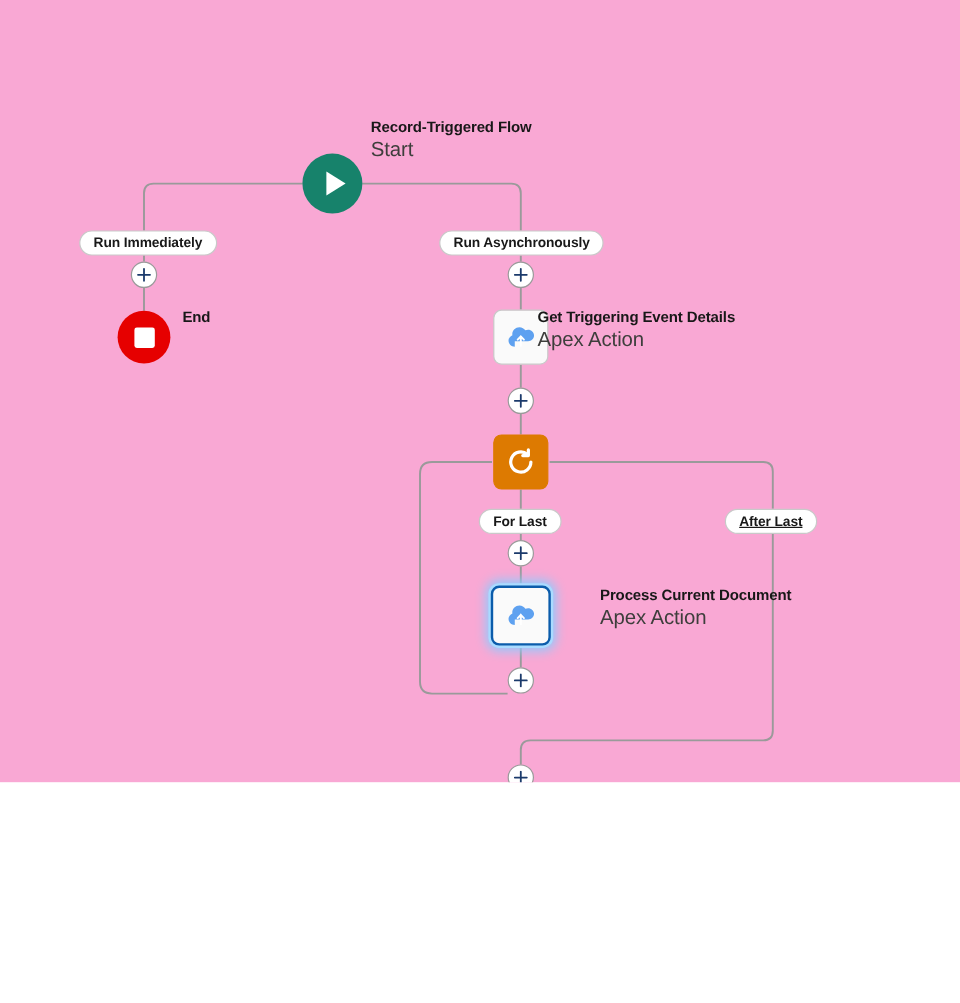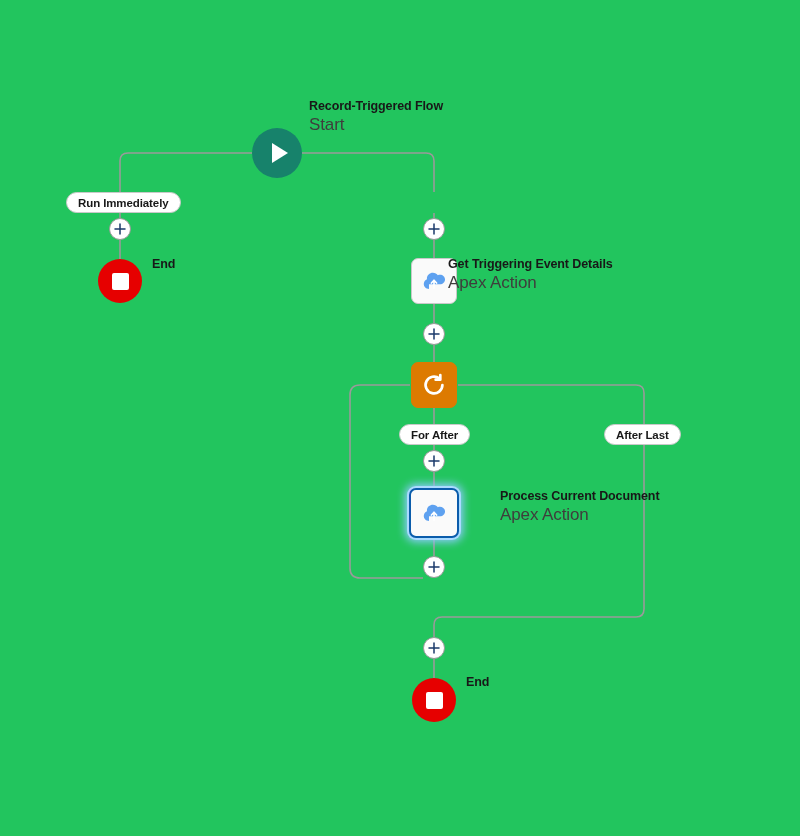--- a/index.html
+++ b/index.html
@@ -3,22 +3,22 @@
 <meta charset="utf-8">
 <style>
   html, body {
     margin: 0;
     padding: 0;
     background: #ffffff;
   }
   #canvas {
     position: relative;
     width: 800px;
-    height: 836px;
-    background: #22c55e;
+    height: 652px;
+    background: #f9a8d4;
     font-family: "Liberation Sans", sans-serif;
     overflow: hidden;
   }
   #wires {
     position: absolute;
     left: 0;
     top: 0;
     width: 800px;
     height: 836px;
     pointer-events: none;
@@ -187,20 +187,21 @@
     <div class="label-title">Record-Triggered Flow</div>
     <div class="label-sub">Start</div>
   </div>
 
   <div class="start-node" style="left:252px; top:128px;">
     <span class="tri"></span>
   </div>
 
   <div class="pill" style="left:66px; top:192px;">Run Immediately</div>
 
+  <div class="pill" style="left:366px; top:192px;">Run Asynchronously</div>
 
   <div class="plus-btn" style="left:109px; top:218px;">
     <svg width="12" height="12" viewBox="0 0 12 12">
       <path d="M6 1 V11 M1 6 H11" stroke="#1b3a6b" stroke-width="1.5" stroke-linecap="round"></path>
     </svg>
   </div>
 
   <div class="plus-btn" style="left:423px; top:218px;">
     <svg width="12" height="12" viewBox="0 0 12 12">
       <path d="M6 1 V11 M1 6 H11" stroke="#1b3a6b" stroke-width="1.5" stroke-linecap="round"></path>
@@ -249,23 +250,23 @@
     <div class="label-sub">Apex Action</div>
   </div>
 
   <div class="el-node loop" style="left:411px; top:362px;">
     <svg width="28" height="28" viewBox="0 0 24 24">
       <path d="M19.2 12a7.2 7.2 0 1 1-2.55-5.5" stroke="#ffffff" stroke-width="2.3" fill="none" stroke-linecap="round"></path>
       <path d="M17.4 3.4 L17.4 7.4 L13.4 7.4" stroke="#ffffff" stroke-width="2.3" fill="none" stroke-linecap="round" stroke-linejoin="round"></path>
     </svg>
   </div>
 
-  <div class="pill" style="left:399px; top:424px;">For After</div>
-
-  <div class="pill" style="left:604px; top:424px;">After Last</div>
+  <div class="pill" style="left:399px; top:424px;">For Last</div>
+
+  <div class="pill" style="left:604px; top:424px;text-decoration:underline;">After Last</div>
 
   <div class="el-node apex selected" style="left:409px; top:488px; width:50px; height:50px;">
     <svg width="26" height="26" viewBox="0 0 24 24">
       <path d="M8.4 19.4c-2.6 0-4.7-2-4.7-4.5 0-1.9 1.2-3.5 2.9-4.2-.05-.3-.08-.6-.08-.9
                0-2.8 2.4-5.1 5.4-5.1 1.9 0 3.6 1 4.5 2.4.6-.3 1.3-.45 2-.45
                2.5 0 4.5 1.9 4.5 4.3s-2 4.3-4.5 4.3H8.4z" transform="translate(-1.2,-0.5) scale(1.02)" fill="#5ea1f0"></path>
       <path d="M12 18.6 V11.4 M12 11.4 L9.6 13.9 M12 11.4 L14.4 13.9" stroke="#ffffff" stroke-width="1.5" fill="none" stroke-linecap="round" stroke-linejoin="round"></path>
     </svg>
   </div>
   <div class="label-block" style="left:468px; top:488px;margin-left:32px;">

